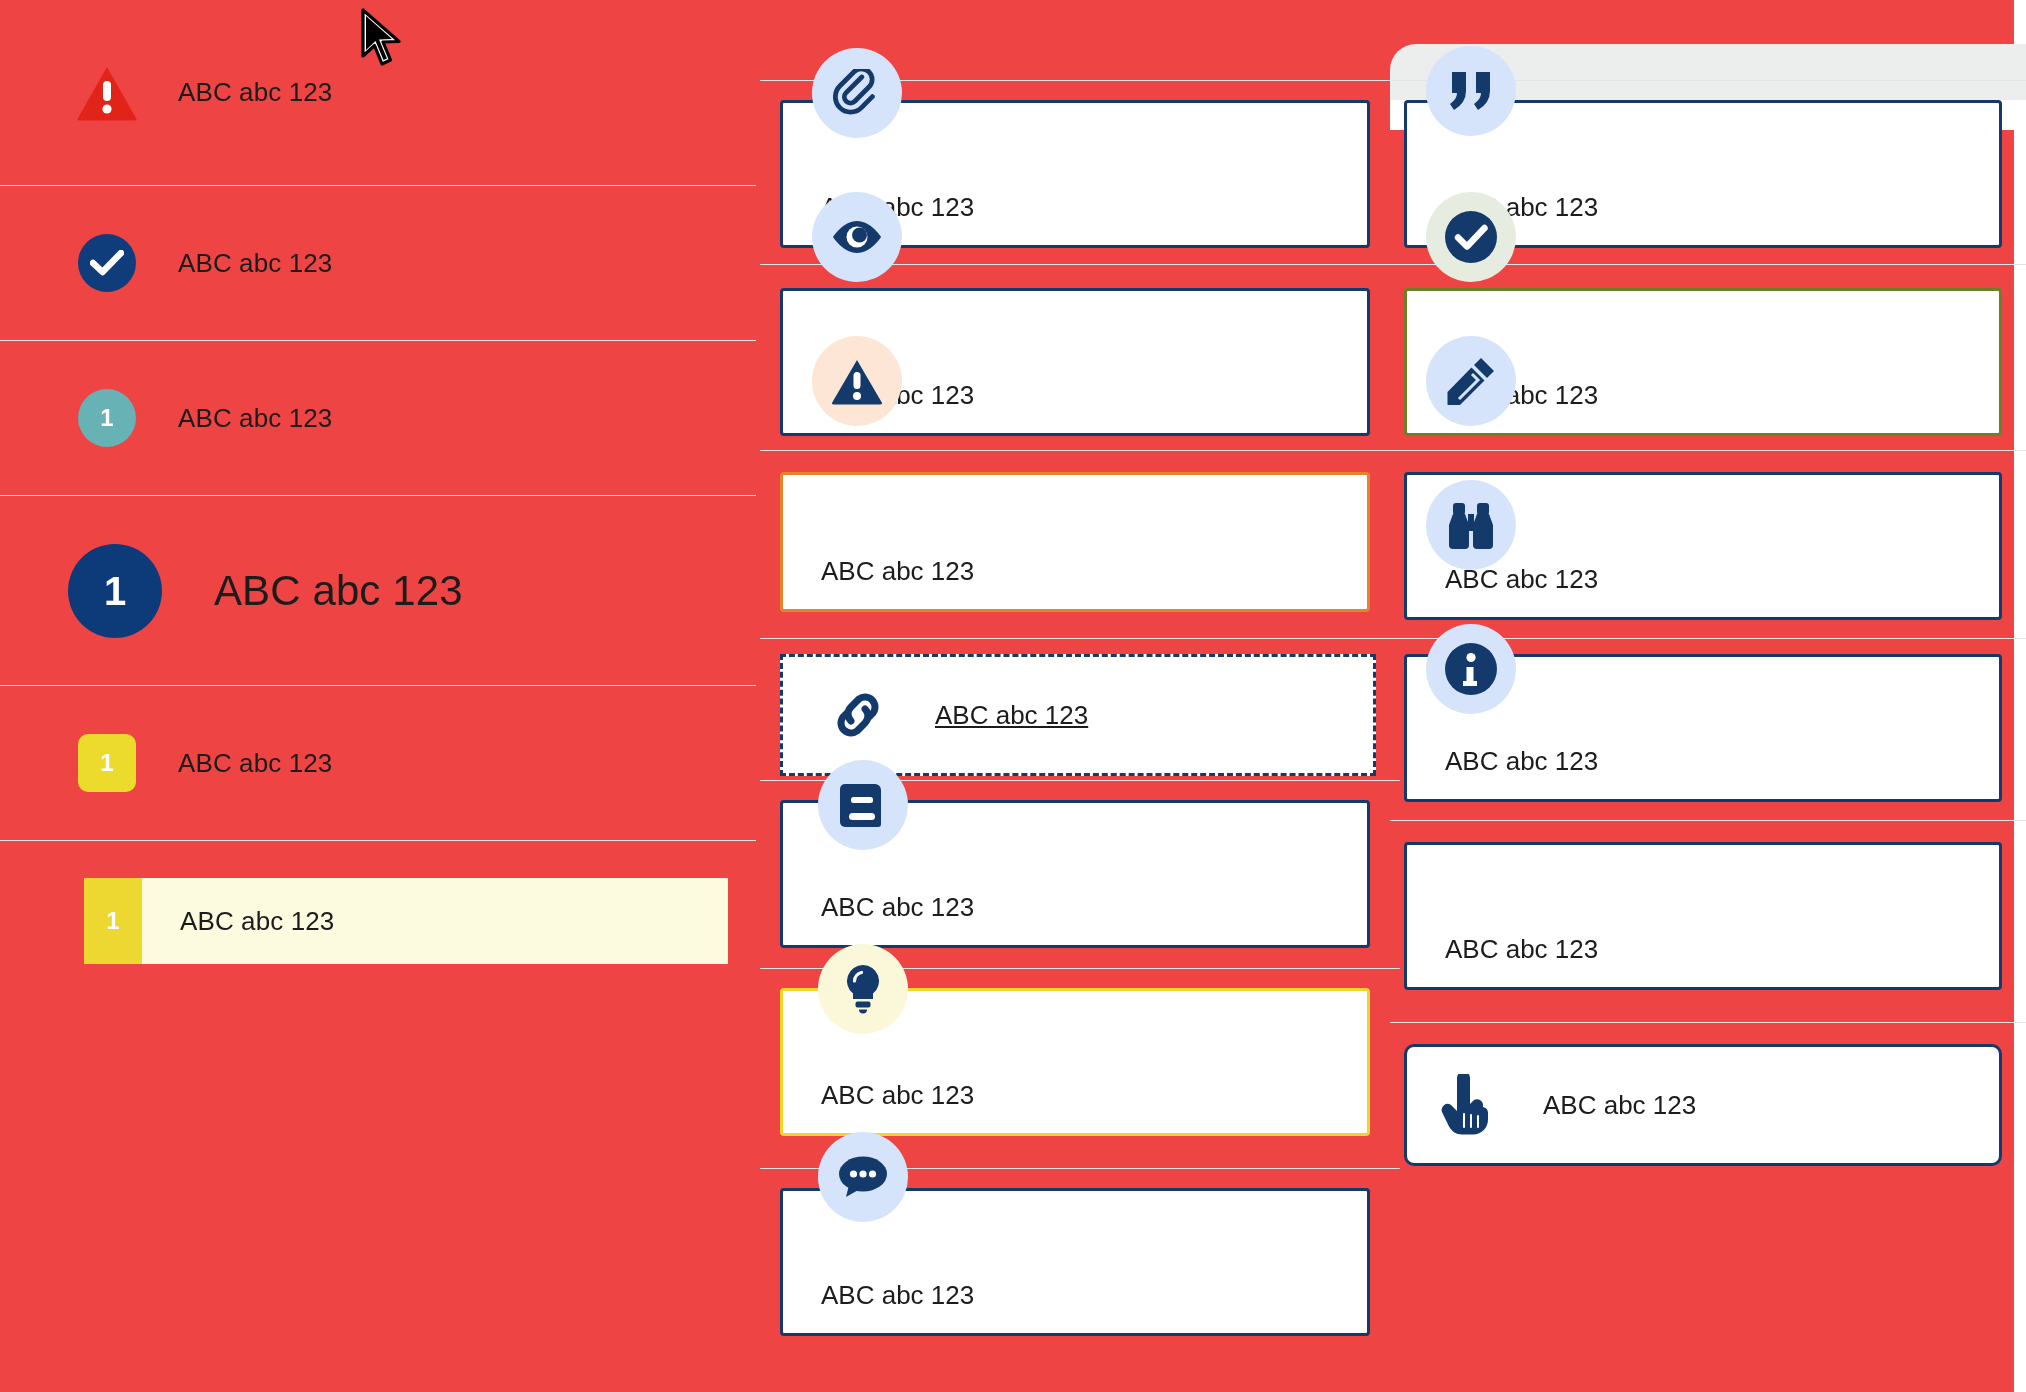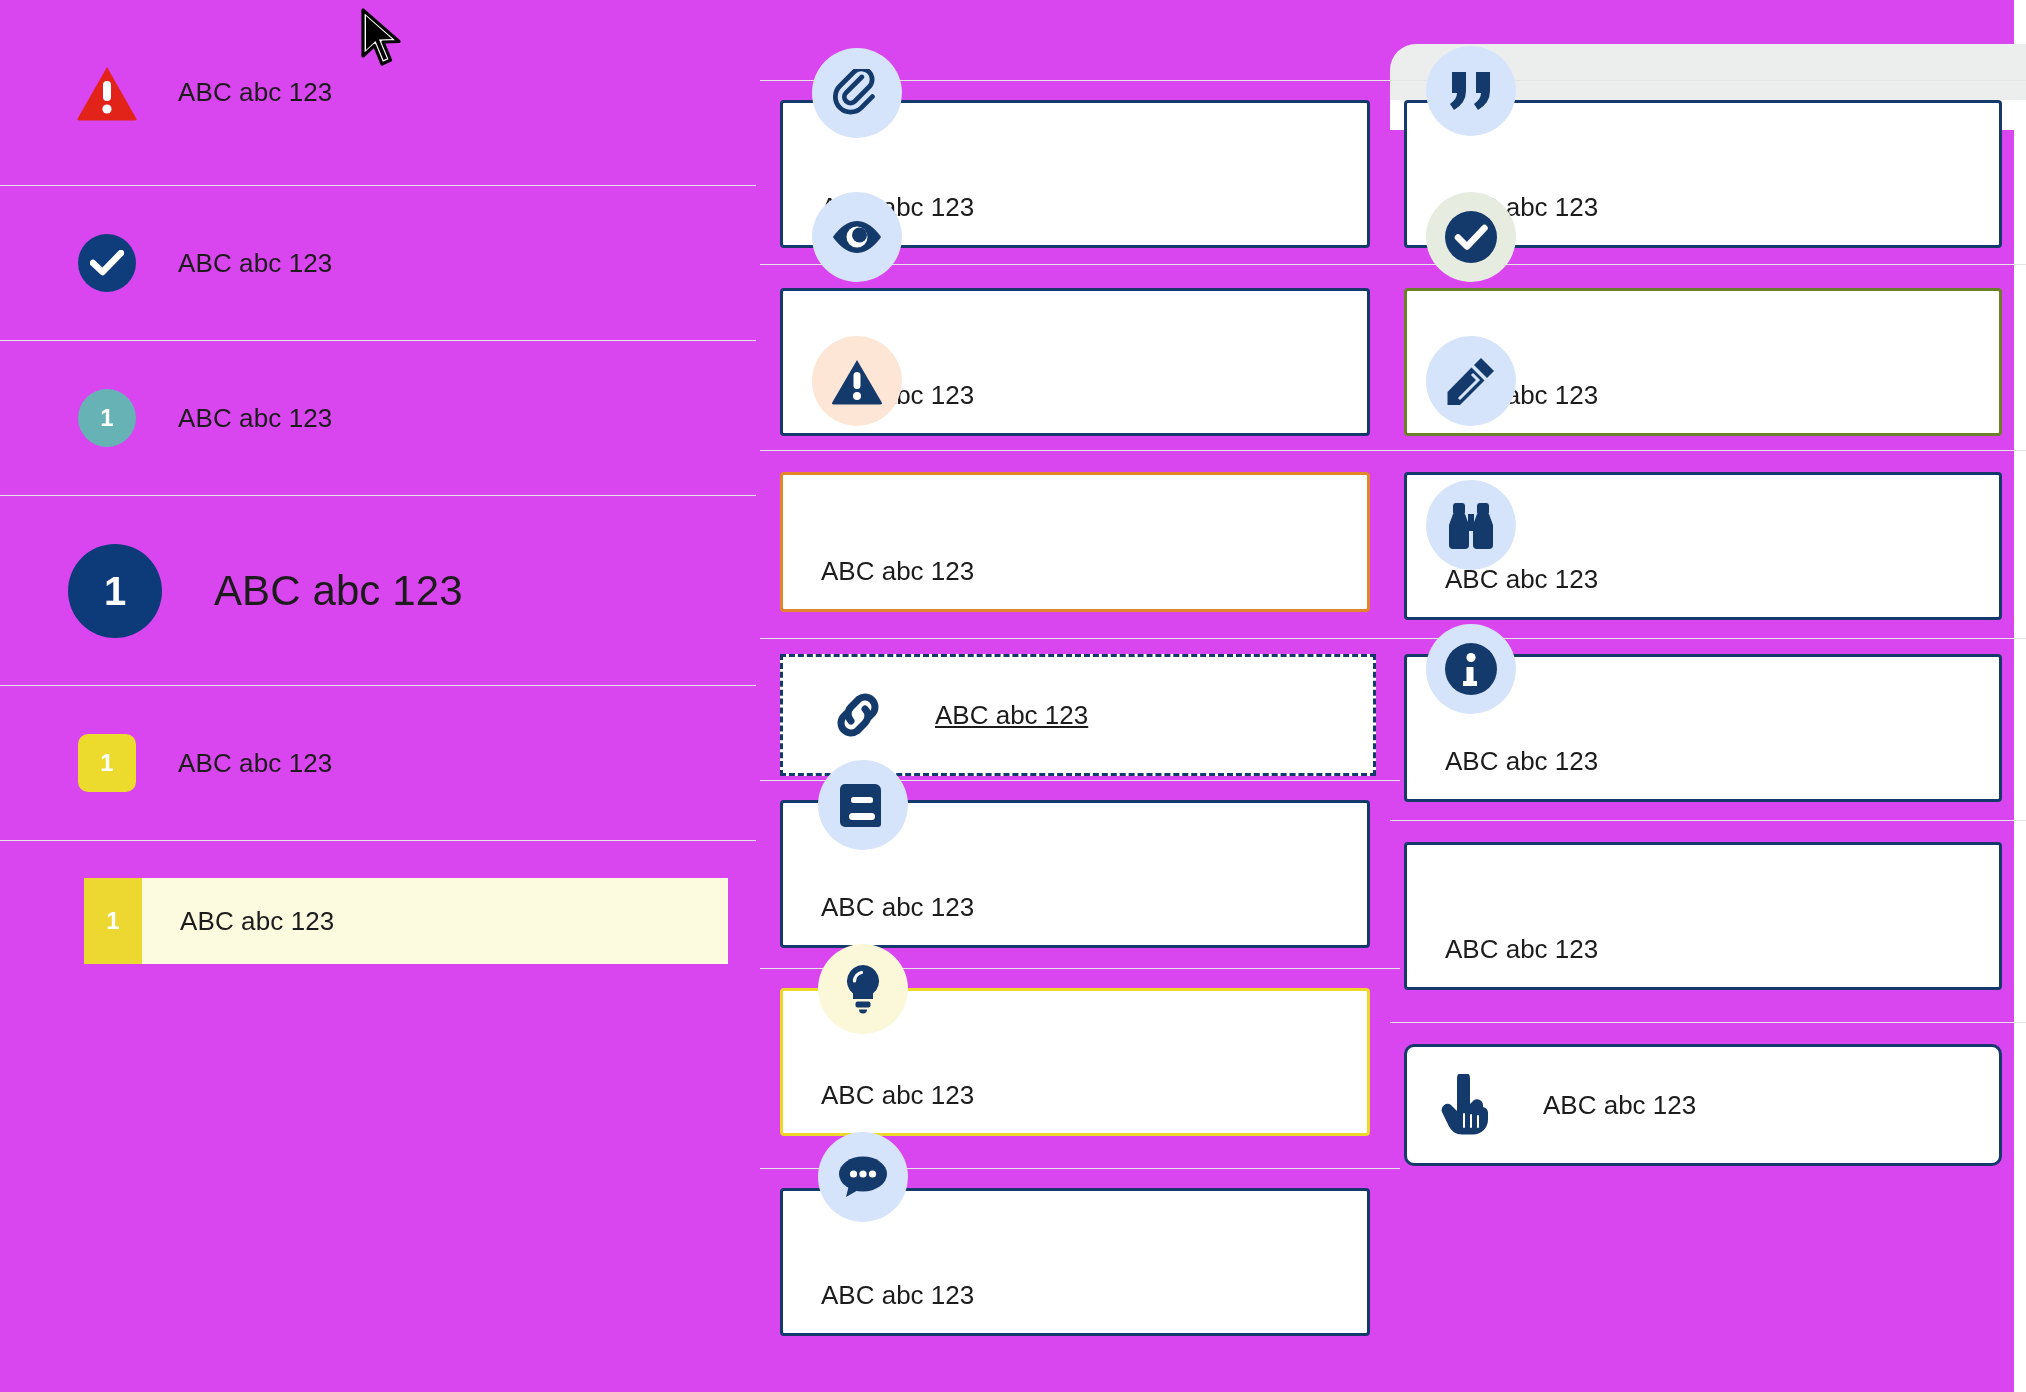--- a/index.html
+++ b/index.html
@@ -2,21 +2,21 @@
 <html><head>
 <meta charset="utf-8">
 <style>
   * { box-sizing: border-box; margin: 0; padding: 0; }
   html, body {
     width: 2026px; height: 1392px;
     background: #ffffff;
     font-family: "Liberation Sans", sans-serif;
     overflow: hidden;
   }
-  #stage { position: relative; width: 2014px; height: 1392px; background:#d946ef; }
+  #stage { position: relative; width: 2014px; height: 1392px; background:#ef4444; }
 
   
   .ghost-panel{
     position:absolute; left:1390px; top:44px; width:1060px; height:70px;
     background:#eceded; border-radius:26px 26px 0 0;
   }
   .ghost-panel-mask{
     position:absolute; left:1390px; top:100px; width:1060px; height:30px; background:#fff;
   }
 

